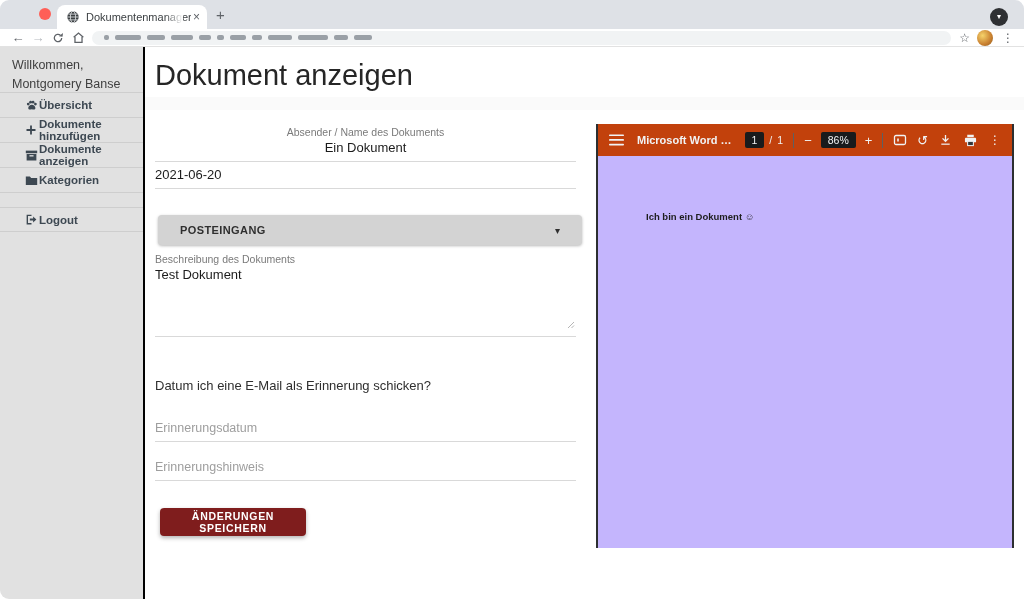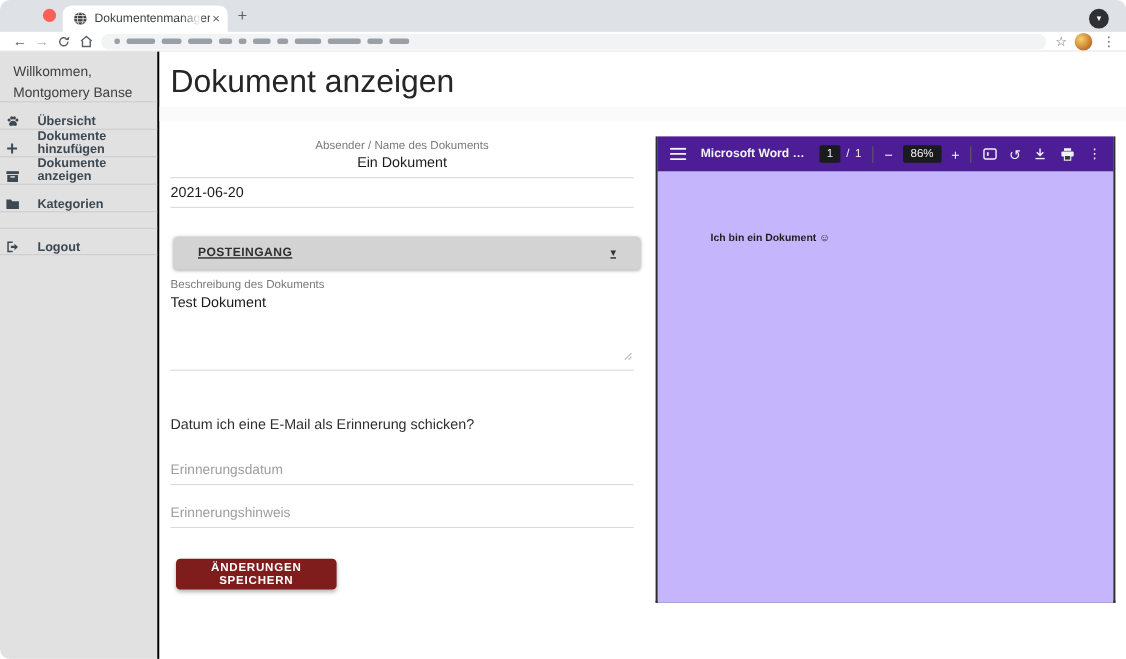--- a/index.html
+++ b/index.html
@@ -28,59 +28,59 @@
   .rb { height:5px; background:#9aa0a6; border-radius:2px; display:inline-block; margin-right:6px; flex:none; }
   .tool-right { display:flex; align-items:center; gap:7px; flex:none; }
   .star { font-size:12px; color:#5f6368; cursor:pointer; }
   .avatar { width:16px; height:16px; border-radius:50%; background:radial-gradient(circle at 35% 35%, #f6d36b, #c87f2f 60%, #8a5a1e); cursor:pointer; }
   .kebab { font-size:12px; color:#5f6368; cursor:pointer; padding:0 2px; }
 
   
   .content { position:absolute; top:47px; left:0; right:0; bottom:0; display:flex; }
   .sidebar { width:145px; flex:none; background:#e1e1e1; border-right:2px solid #000000; }
   .welcome { padding:9px 12px 8px; font-size:12.5px; color:#3f3f3f; line-height:1.55; height:45px; }
-  .side-item { height:25px; display:flex; align-items:flex-end; gap:16px; padding:0 4px; border-top:1px solid #cecece; font-weight:bold; font-size:11.5px; color:#3d4852; cursor:pointer; }
+  .side-item { height:25px; display:flex; align-items:center; gap:1px; padding:0 24px; border-top:1px solid #cecece; font-weight:bold; font-size:11.5px; color:#3d4852; cursor:pointer; }
   .side-item .ic { width:14px; height:14px; flex:none; display:flex; align-items:center; justify-content:center; color:#3d4852; }
   .side-gap { height:15px; border-top:1px solid #cecece; }
   .side-item.logout { border-bottom:1px solid #cecece; }
 
   .main { flex:1; position:relative; background:#fff; }
   .page-title { position:absolute; left:10px; top:12px; font-size:29px; font-weight:400; color:#262626; }
   .title-strip { position:absolute; left:0; right:0; top:50px; height:13px; background:#fafafa; }
 
   
   .field { position:absolute; left:10px; width:421px; }
   .f-label { font-size:10.5px; color:#7a7a7a; }
   .f-value { font-size:13px; color:#1b1b1b; margin-top:2px; }
   .f-line { border-bottom:1px solid #d9d9d9; margin-top:6px; }
   .field.name { top:79px;text-align:center; }
   .field.date { top:118px; }
 
-  .dropdown { position:absolute; left:13px; top:168px; width:424px; height:30px; background:#d3d3d3; border-radius:4px; box-shadow:0 1px 3px rgba(0,0,0,.28); display:flex; align-items:center; padding:0 22px; cursor:pointer;text-decoration:underline; }
+  .dropdown { position:absolute; left:13px; top:168px; width:424px; height:30px; background:#d3d3d3; border-radius:4px; box-shadow:0 1px 3px rgba(0,0,0,.28); display:flex; align-items:center; padding:0 22px; cursor:pointer; }
   .dropdown .dd-label { font-size:11px; font-weight:bold; letter-spacing:.4px; color:#2f2f2f; flex:1; }
   .dropdown .caret { font-size:10px; color:#2f2f2f; }
 
   .field.desc { top:206px; }
   .desc-area { position:relative; width:421px; }
   .desc-textarea { display:block; width:421px; height:70px; border:none; border-bottom:1px solid #d9d9d9; background:transparent; resize:none; outline:none; font-family:"Liberation Sans","DejaVu Sans",sans-serif; font-size:13px; color:#1b1b1b; margin-top:2px; padding:0; }
   .resize-handle { position:absolute; right:1px; bottom:4px; }
 
   .question { position:absolute; left:10px; top:331px; font-size:13px; color:#2f2f2f; }
 
   .ghost-field { position:absolute; left:10px; width:421px; }
   .ghost-input { width:100%; border:none; border-bottom:1px solid #d9d9d9; background:transparent; outline:none; font-family:"Liberation Sans","DejaVu Sans",sans-serif; font-size:12.5px; color:#1b1b1b; padding:0 0 6px 0; }
   .ghost-input::placeholder { color:#9e9e9e; opacity:1; }
   .ghost-field.rdate { top:371px; }
   .ghost-field.rnote { top:410px; }
 
   .save-btn { position:absolute; left:15px; top:461px; width:146px; height:28px; background:#7f1d1d; color:#fff; border:none; border-radius:4px; font-family:"Liberation Sans","DejaVu Sans",sans-serif; font-size:10.5px; font-weight:bold; letter-spacing:.7px; box-shadow:0 2px 4px rgba(0,0,0,.3); cursor:pointer; }
 
   
   .viewer { position:absolute; left:451px; top:77px; width:418px; height:424px; border:2px solid #2c2f31; border-top:none; background:#fff; }
-  .pdf-toolbar { height:30px; background:#4c1d95; display:flex; align-items:center; padding:16px 11px; color:#f1f3f4; }
+  .pdf-toolbar { height:30px; background:#c2410c; display:flex; align-items:center; padding:16px 11px; color:#f1f3f4; }
   .pdf-ic { display:flex; align-items:center; justify-content:center; flex:none; cursor:pointer; }
   .pdf-title { font-size:11px; font-weight:bold; white-space:nowrap; margin:0 0 0 13px; color:#f1f3f4; }
   .pagebox, .zoombox { background:#191b1c; color:#f1f3f4; font-size:10.5px; padding:2px 7px; border-radius:2px; }
   .pagebox { margin-left:13px; }
   .pdf-slash { font-size:10.5px; margin:0 5px; }
   .pdf-num { font-size:10.5px; }
   .vsep { width:1px; height:15px; background:#5c6063; margin:0 10px; flex:none; }
   .zoomglyph { font-size:13px; line-height:1; cursor:pointer; }
   .zoombox { margin:0 9px;text-align:right; }
   .rotate { font-size:13px; line-height:1; margin-left:10px; cursor:pointer; }

